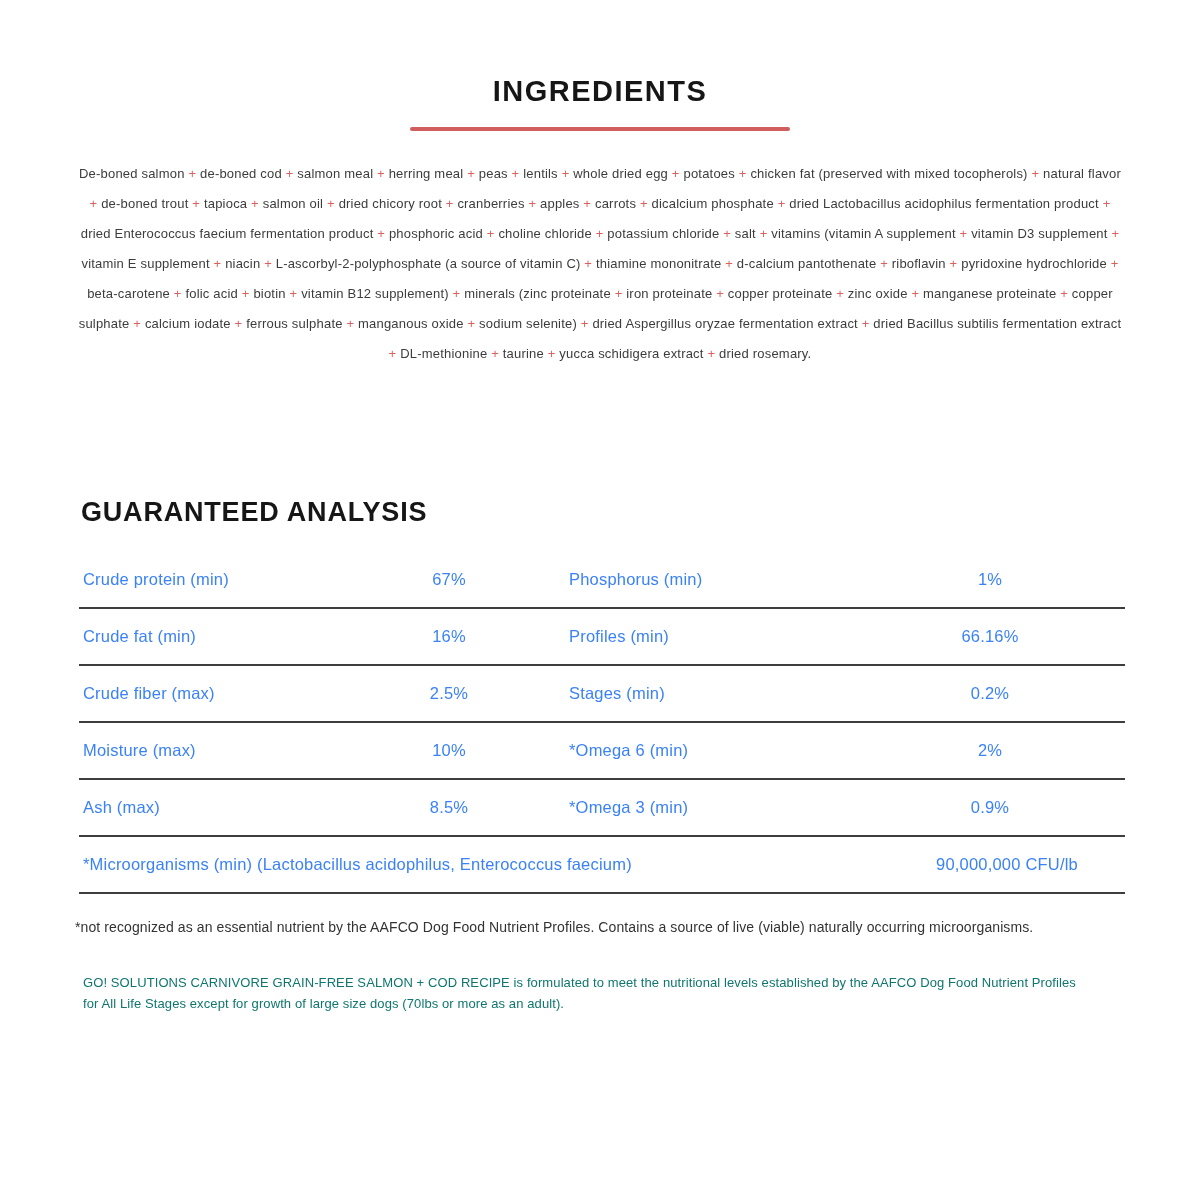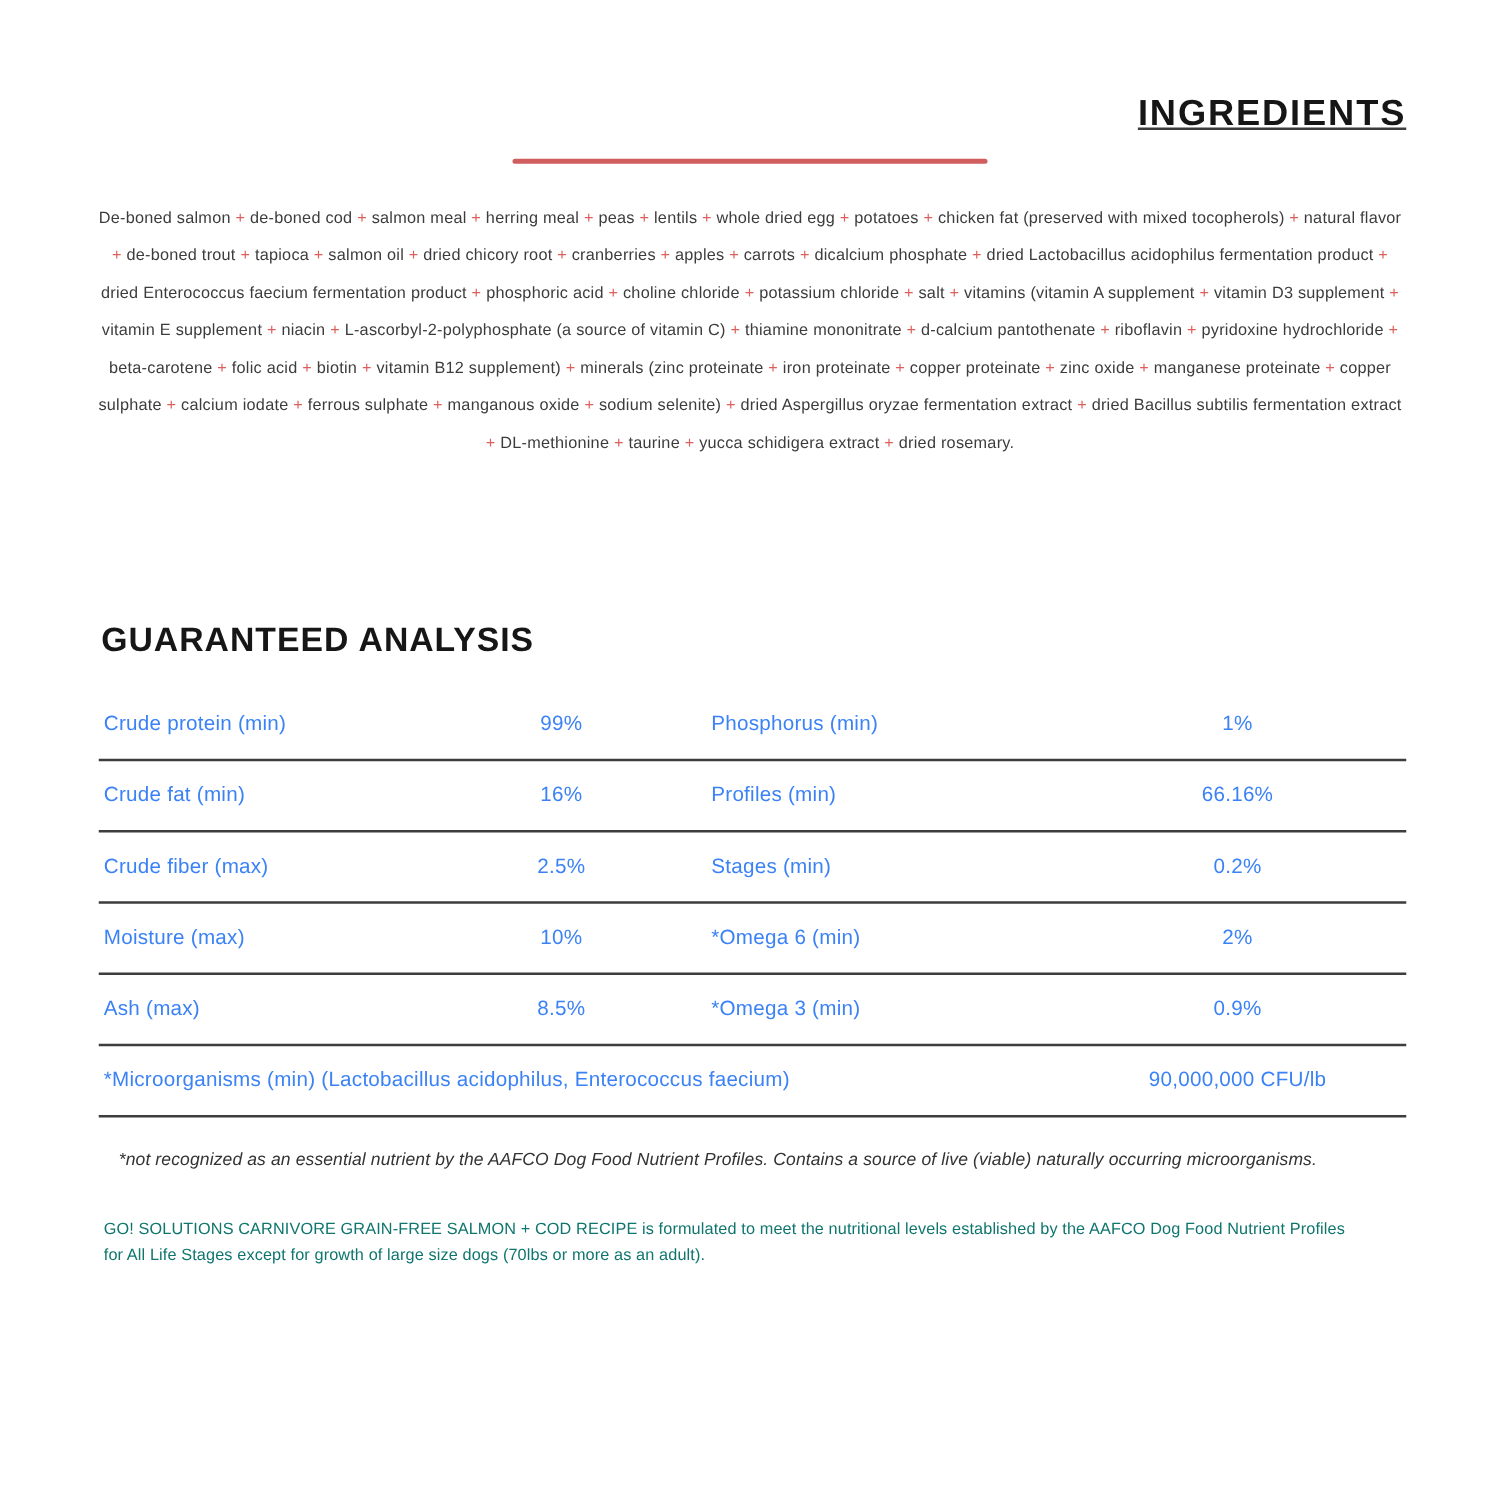--- a/index.html
+++ b/index.html
@@ -4,21 +4,21 @@
 <style>
   * { margin:0; padding:0; box-sizing:border-box; }
   html,body { width:1200px; height:1200px; background:#ffffff; }
   body {
     font-family:"Liberation Sans","DejaVu Sans",sans-serif;
     color:#3c3c3c;
     -webkit-font-smoothing:antialiased;
   }
   .page { width:1200px; height:1200px; padding:75px 75px 0 75px; overflow:hidden; }
 
-  .ing-header { text-align:right;text-decoration:underline; }
+  .ing-header { text-align:center; }
   .ing-title {
     font-size:29px; font-weight:800; letter-spacing:1.5px;
     color:#161616;
   }
   .title-underline {
     width:380px; height:4px; margin:19px auto 0 auto;
     background:var(--rule-red,#d05e5e); border-radius:2px;
   }
 
   .ingredients {
@@ -37,25 +37,25 @@
   .ga-table { margin:24px 0 0 4px; width:1046px; }
   .ga-row {
     display:grid;
     grid-template-columns:286px 168px 32px 290px 270px;
     align-items:center; height:57px;
     border-bottom:2px solid var(--divider,#3d3d3d);
     font-size:16.5px; letter-spacing:0.2px; color:#3b82f6;
   }
   .ga-row .label { text-align:left; padding-left:4px; }
   .ga-row .value { text-align:center; }
-  .ga-micro { grid-template-columns:776px 270px; }
+  .ga-micro { grid-template-columns:776px 270px;gap:17px; }
 
   .footnote {
-    margin:25px 0 0 20px;
-    font-size:14px; letter-spacing:0.1px; color:#333333;font-style:italic;
+    margin:25px 0 0 0;
+    font-size:14px; letter-spacing:0.1px; color:#333333;
   }
   .formulation {
     margin:37px 0 0 8px; max-width:1005px;
     font-size:13px; line-height:21px; letter-spacing:0.1px; color:#0f766e;
   }
 </style>
 </head>
 <body>
 
 <div class="page">
@@ -65,21 +65,21 @@
     <div class="title-underline"></div>
   </header>
 
   <p class="ingredients"><span>De-boned salmon</span> <span class="plus">+</span> <span>de-boned cod</span> <span class="plus">+</span> <span>salmon meal</span> <span class="plus">+</span> <span>herring meal</span> <span class="plus">+</span> <span>peas</span> <span class="plus">+</span> <span>lentils</span> <span class="plus">+</span> <span>whole dried egg</span> <span class="plus">+</span> <span>potatoes</span> <span class="plus">+</span> <span>chicken fat (preserved with mixed tocopherols)</span> <span class="plus">+</span> <span>natural flavor</span> <span class="plus">+</span> <span>de-boned trout</span> <span class="plus">+</span> <span>tapioca</span> <span class="plus">+</span> <span>salmon oil</span> <span class="plus">+</span> <span>dried chicory root</span> <span class="plus">+</span> <span>cranberries</span> <span class="plus">+</span> <span>apples</span> <span class="plus">+</span> <span>carrots</span> <span class="plus">+</span> <span>dicalcium phosphate</span> <span class="plus">+</span> <span>dried Lactobacillus acidophilus fermentation product</span> <span class="plus">+</span> <span>dried Enterococcus faecium fermentation product</span> <span class="plus">+</span> <span>phosphoric acid</span> <span class="plus">+</span> <span>choline chloride</span> <span class="plus">+</span> <span>potassium chloride</span> <span class="plus">+</span> <span>salt</span> <span class="plus">+</span> <span>vitamins (vitamin A supplement</span> <span class="plus">+</span> <span>vitamin D3 supplement</span> <span class="plus">+</span> <span>vitamin E supplement</span> <span class="plus">+</span> <span>niacin</span> <span class="plus">+</span> <span>L-ascorbyl-2-polyphosphate (a source of vitamin C)</span> <span class="plus">+</span> <span>thiamine mononitrate</span> <span class="plus">+</span> <span>d-calcium pantothenate</span> <span class="plus">+</span> <span>riboflavin</span> <span class="plus">+</span> <span>pyridoxine hydrochloride</span> <span class="plus">+</span> <span>beta-carotene</span> <span class="plus">+</span> <span>folic acid</span> <span class="plus">+</span> <span>biotin</span> <span class="plus">+</span> <span>vitamin B12 supplement)</span> <span class="plus">+</span> <span>minerals (zinc proteinate</span> <span class="plus">+</span> <span>iron proteinate</span> <span class="plus">+</span> <span>copper proteinate</span> <span class="plus">+</span> <span>zinc oxide</span> <span class="plus">+</span> <span>manganese proteinate</span> <span class="plus">+</span> <span>copper sulphate</span> <span class="plus">+</span> <span>calcium iodate</span> <span class="plus">+</span> <span>ferrous sulphate</span> <span class="plus">+</span> <span>manganous oxide</span> <span class="plus">+</span> <span>sodium selenite)</span> <span class="plus">+</span> <span>dried Aspergillus oryzae fermentation extract</span> <span class="plus">+</span> <span>dried Bacillus subtilis fermentation extract</span> <span class="plus">+</span> <span>DL-methionine</span> <span class="plus">+</span> <span>taurine</span> <span class="plus">+</span> <span>yucca schidigera extract</span> <span class="plus">+</span> <span>dried rosemary.</span></p>
 
   <h2 class="ga-title">GUARANTEED ANALYSIS</h2>
 
   <div class="ga-table">
     <div class="ga-row">
         <div class="label">Crude protein (min)</div>
-        <div class="value">99%</div>
+        <div class="value">67%</div>
         <div class="spacer"></div>
         <div class="label">Phosphorus (min)</div>
         <div class="value">1%</div>
       </div>
       <div class="ga-row">
         <div class="label">Crude fat (min)</div>
         <div class="value">16%</div>
         <div class="spacer"></div>
         <div class="label">Profiles (min)</div>
         <div class="value">66.16%</div>

